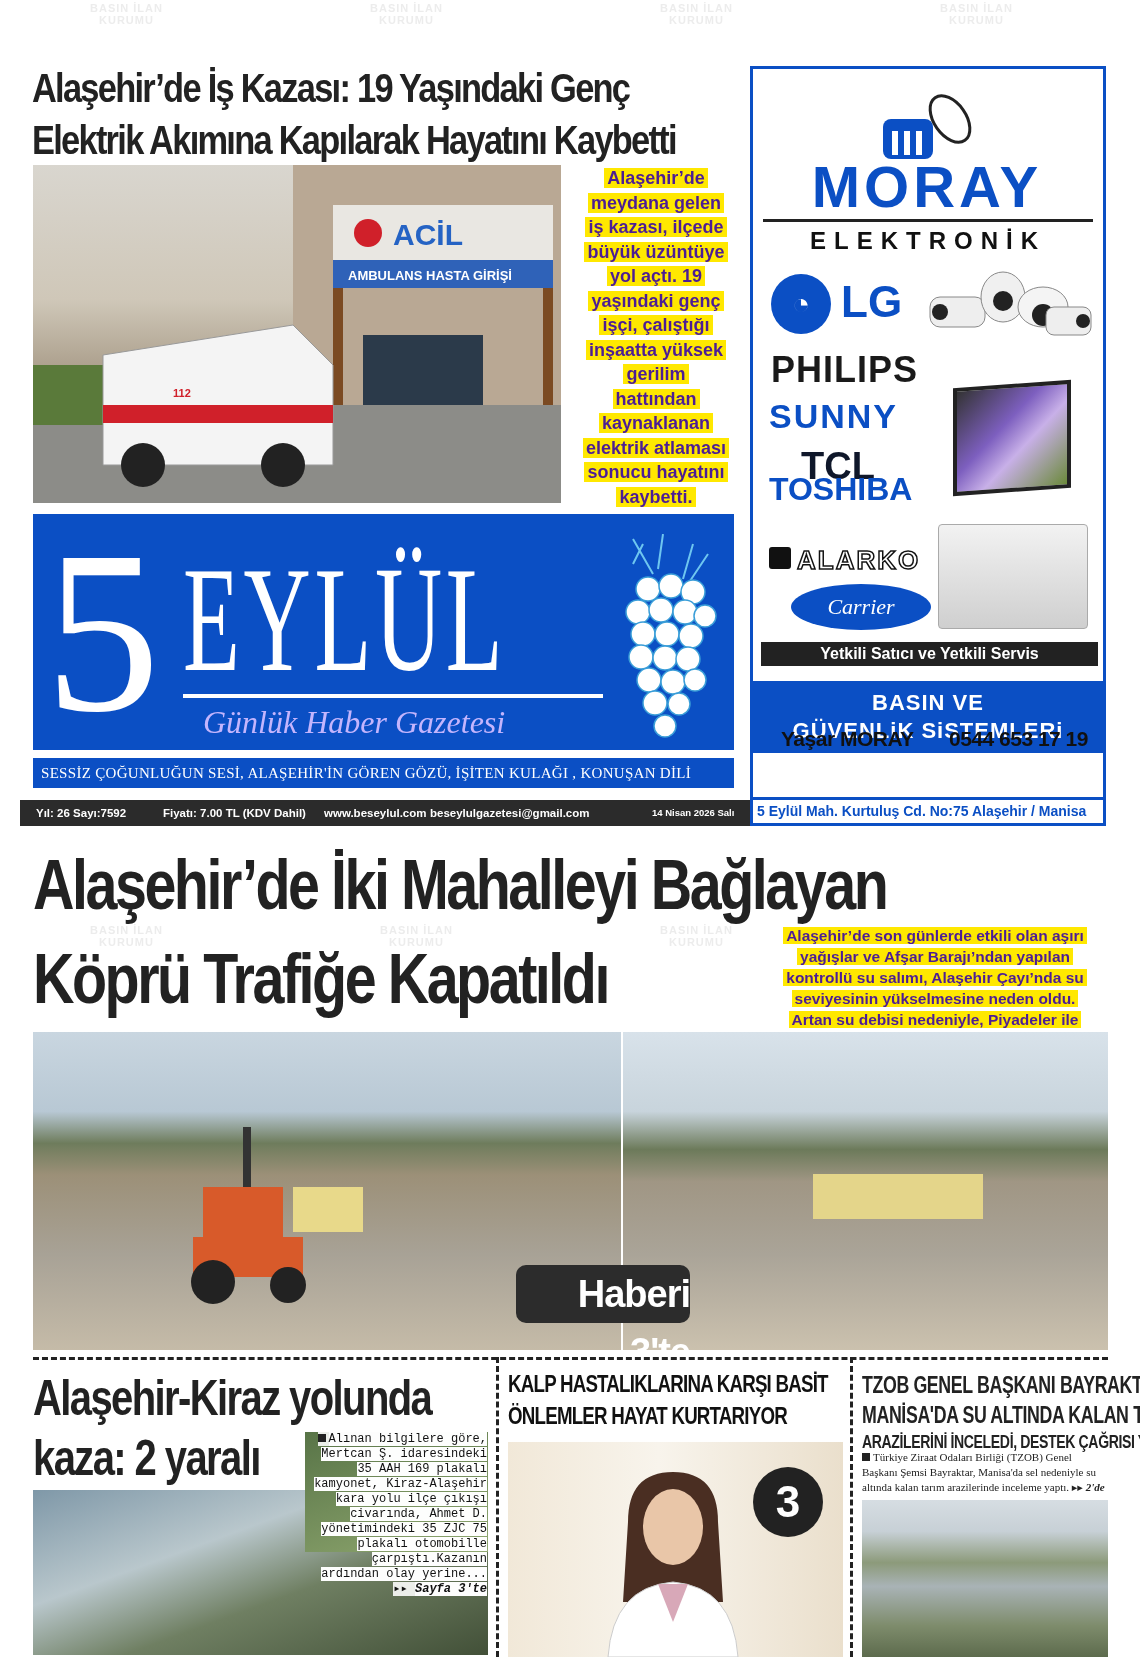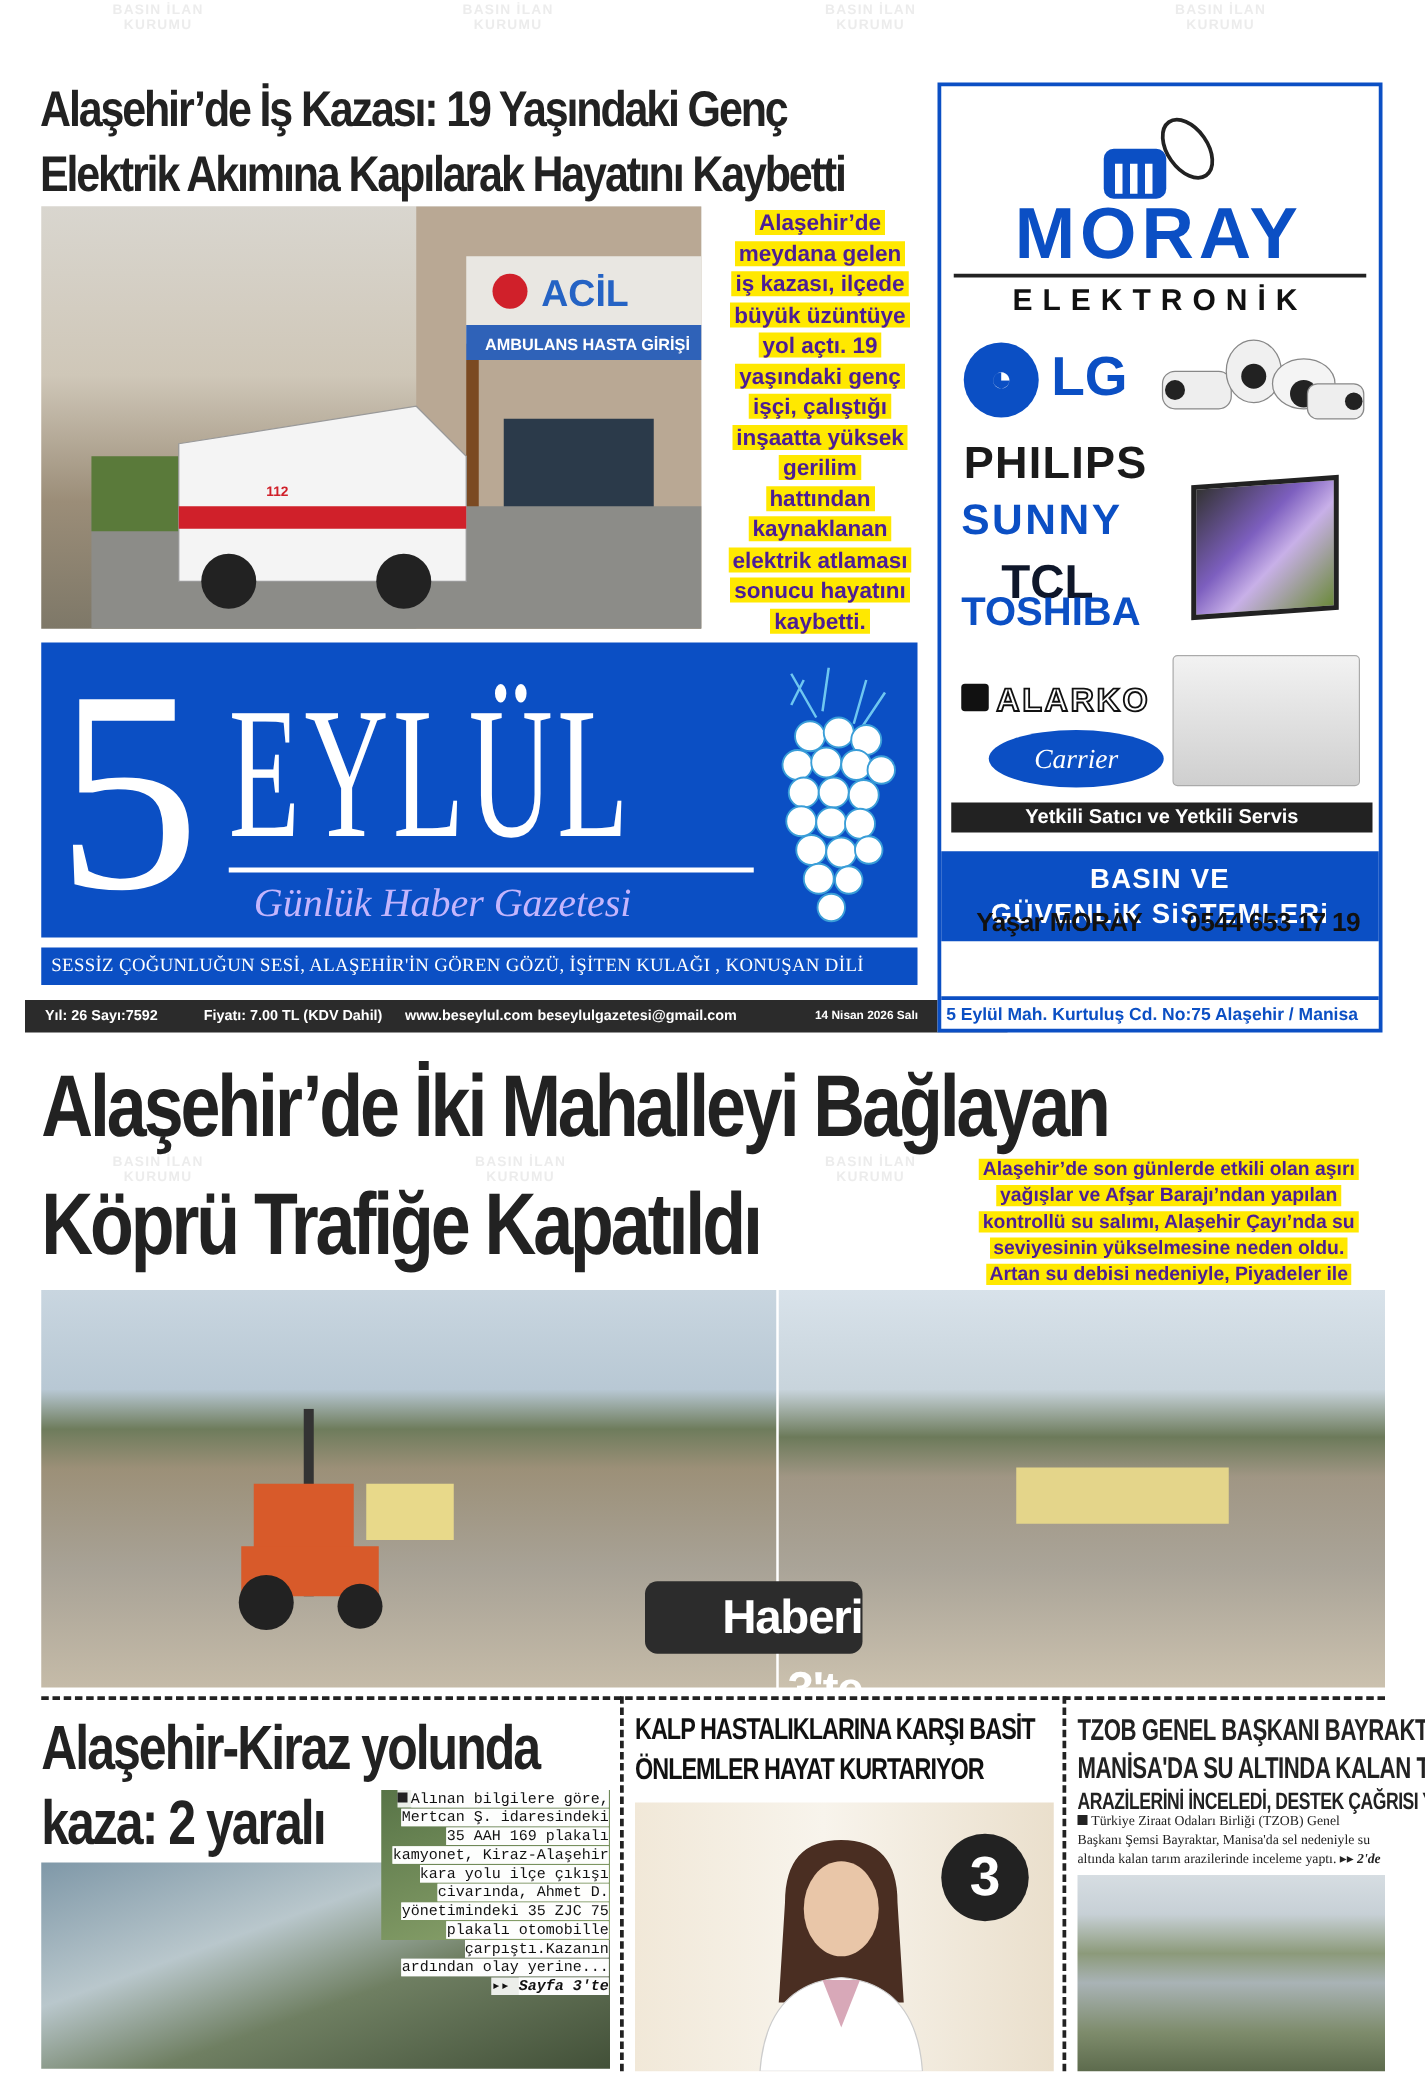--- a/index.html
+++ b/index.html
@@ -5,21 +5,21 @@
   * { box-sizing: border-box; margin: 0; padding: 0; }
   html, body { width: 1140px; height: 1677px; background: #ffffff; overflow: hidden; }
   body { position: relative; font-family: "Liberation Sans", sans-serif; color: #1a1a1a; }
   .abs { position: absolute; }
 
   
   .wm { position: absolute; color: rgba(200,200,200,0.35); font-weight: bold; font-size: 11px; text-align: center; line-height: 12px; pointer-events: none; letter-spacing: 1px; }
 
   
   #h1 { left: 32px; top: 62px; width: 710px; font-size: 40px; line-height: 52px; color: #222; font-family: "Liberation Sans", sans-serif; font-weight: bold; letter-spacing: -2px; transform: scaleX(0.86); transform-origin: left top; white-space: nowrap; }
-  .photo { background: #8a8a8a; overflow: hidden; padding-left: 40px; }
+  .photo { background: #8a8a8a; overflow: hidden; }
   #photo1 { left: 33px; top: 165px; width: 528px; height: 338px; background: linear-gradient(180deg, #d9d6cf 0%, #cfc7b8 40%, #9b8d78 70%, #7e7868 100%); }
   .hl-col { text-align: center; font-weight: bold; font-size: 18px; line-height: 24.5px; color: #4c1d95; }
   .hl-col span { background: #ffe800; padding: 0 3px; box-decoration-break: clone; -webkit-box-decoration-break: clone; }
   #lead1 { left: 572px; top: 166px; width: 168px; }
 
   
   #mast { left: 33px; top: 514px; width: 701px; height: 236px; background: #0b4fc4; }
   #mast-5 { left: 12px; top: 4px; font-family: "Liberation Serif", serif; font-size: 230px; line-height: 230px; color: #fff; font-weight: normal; }
   #mast-eylul { left: 150px; top: 30px; font-family: "Liberation Serif", serif; font-size: 150px; line-height: 150px; color: #fff; letter-spacing: 6px; transform: scaleX(0.62); transform-origin: left top; white-space: nowrap; }
   #mast-rule { left: 150px; top: 180px; width: 420px; height: 4px; background: #fff; }

